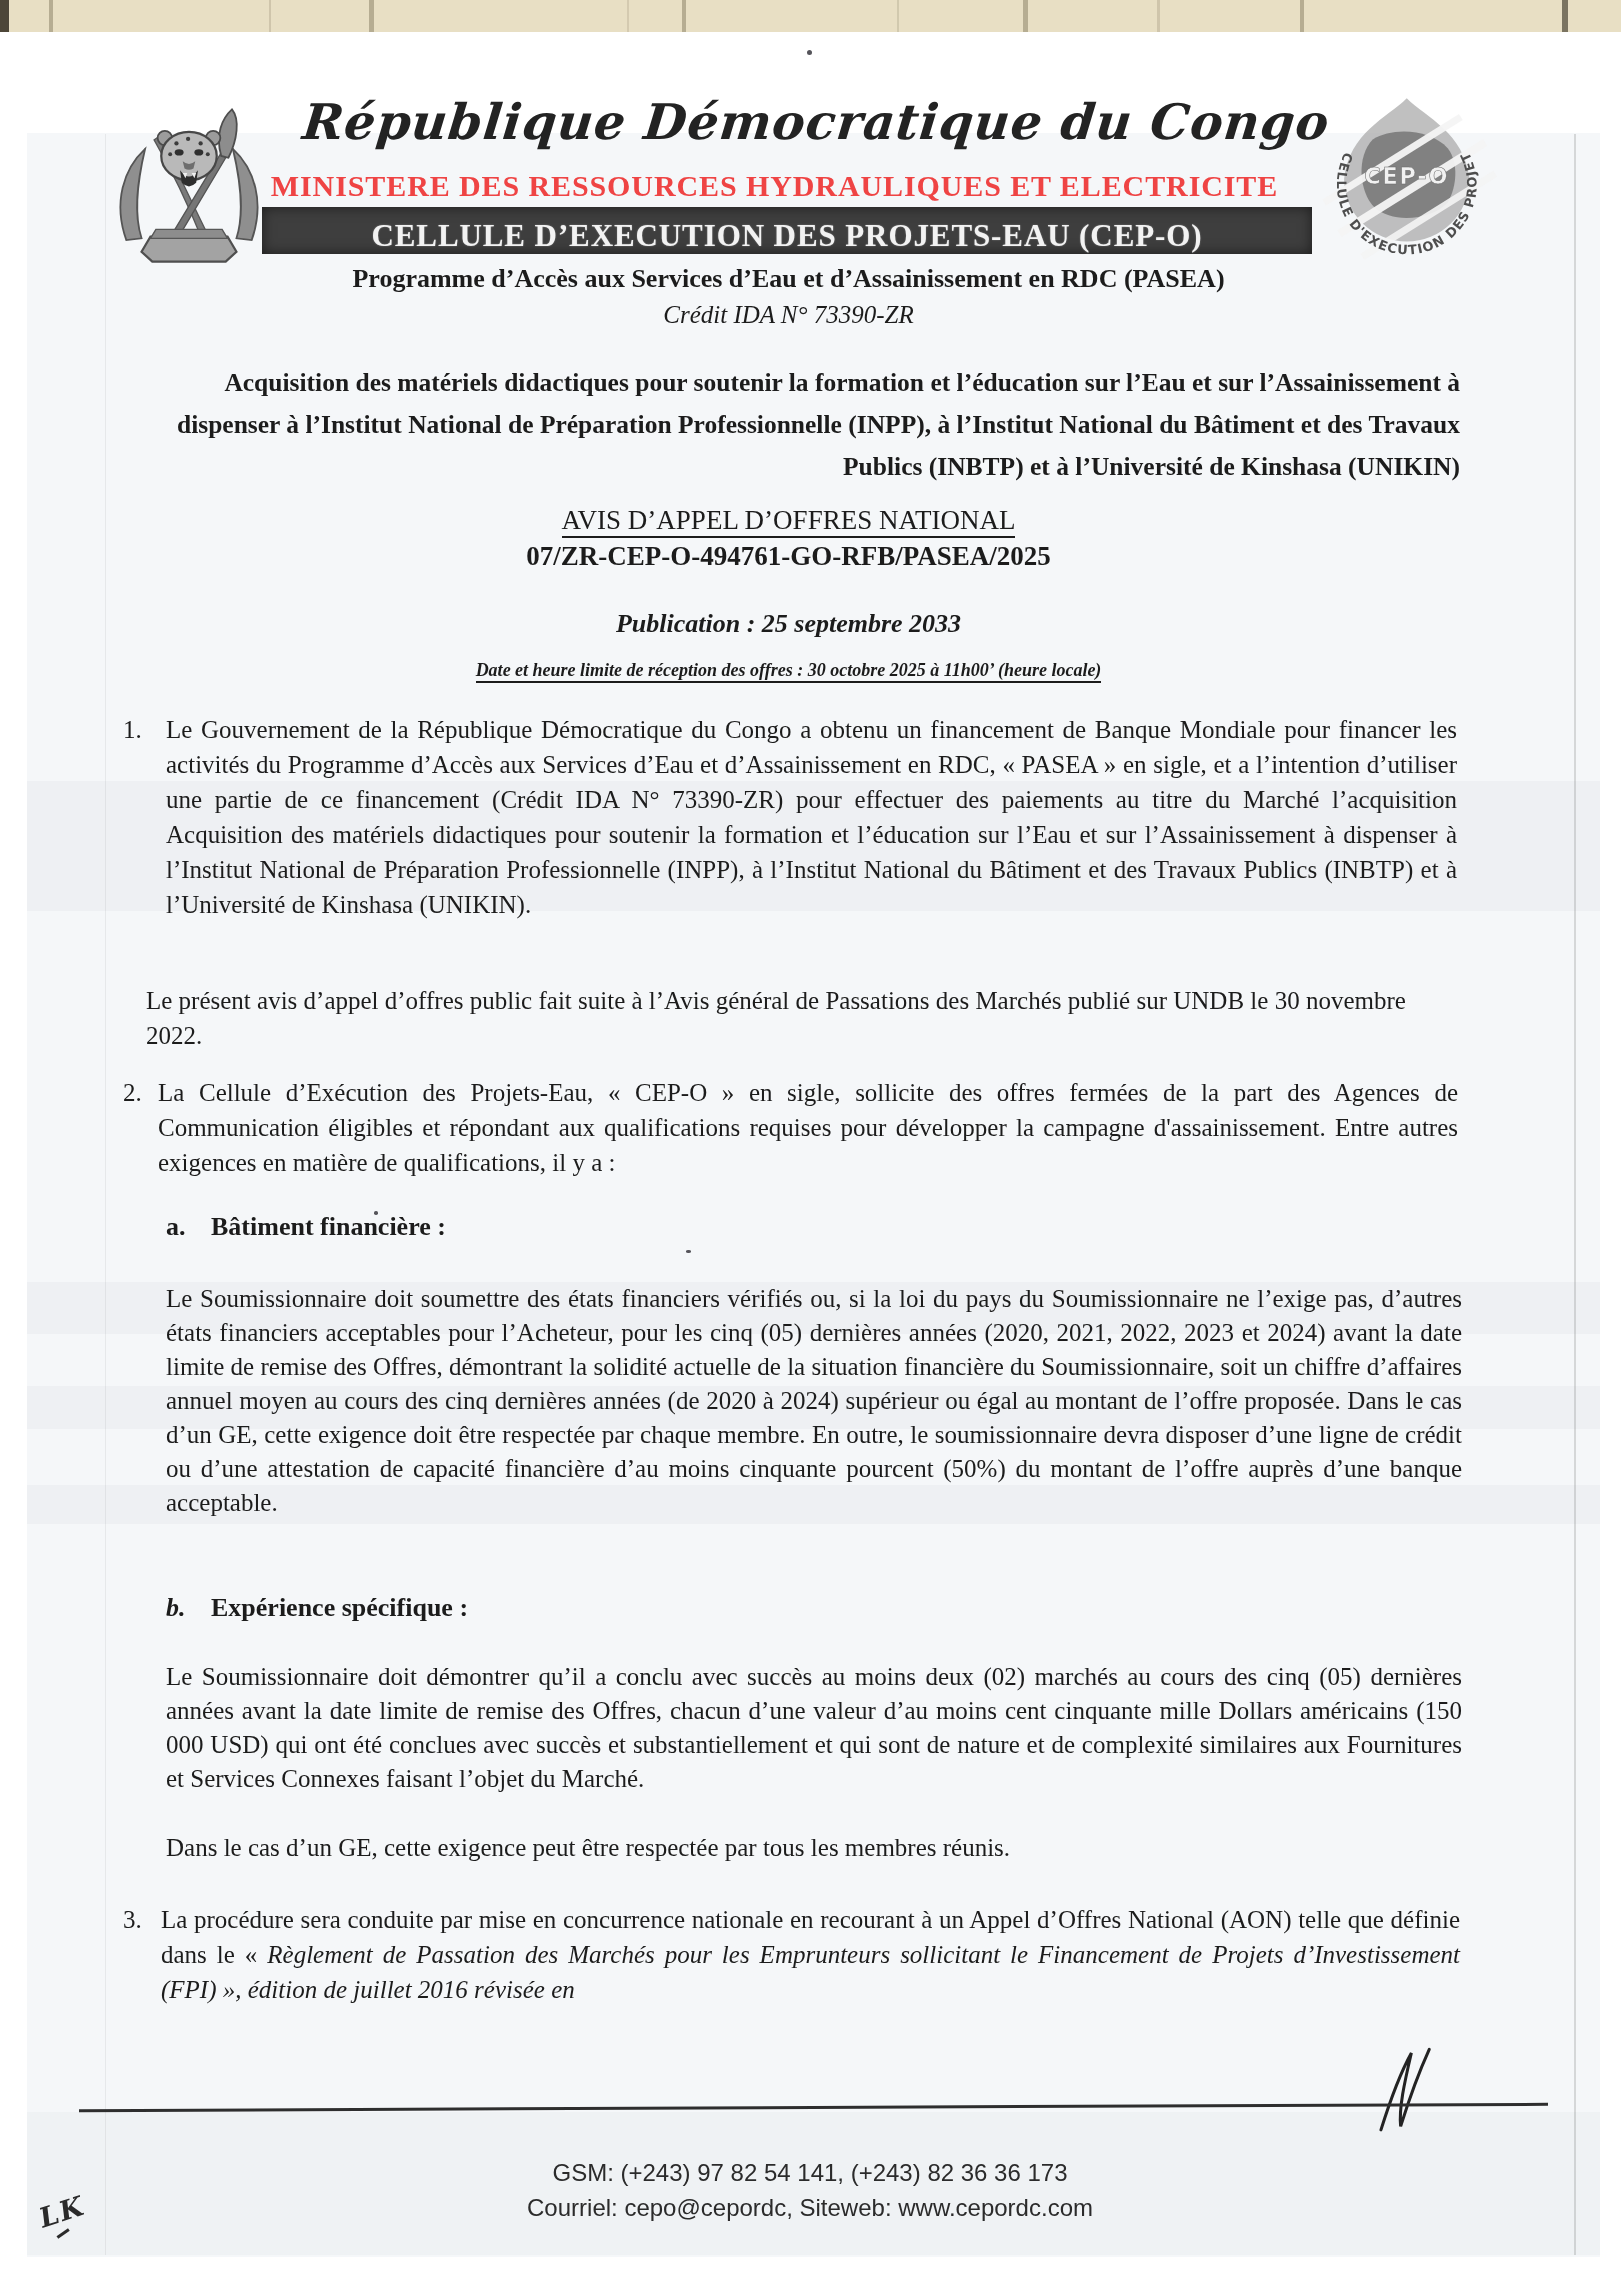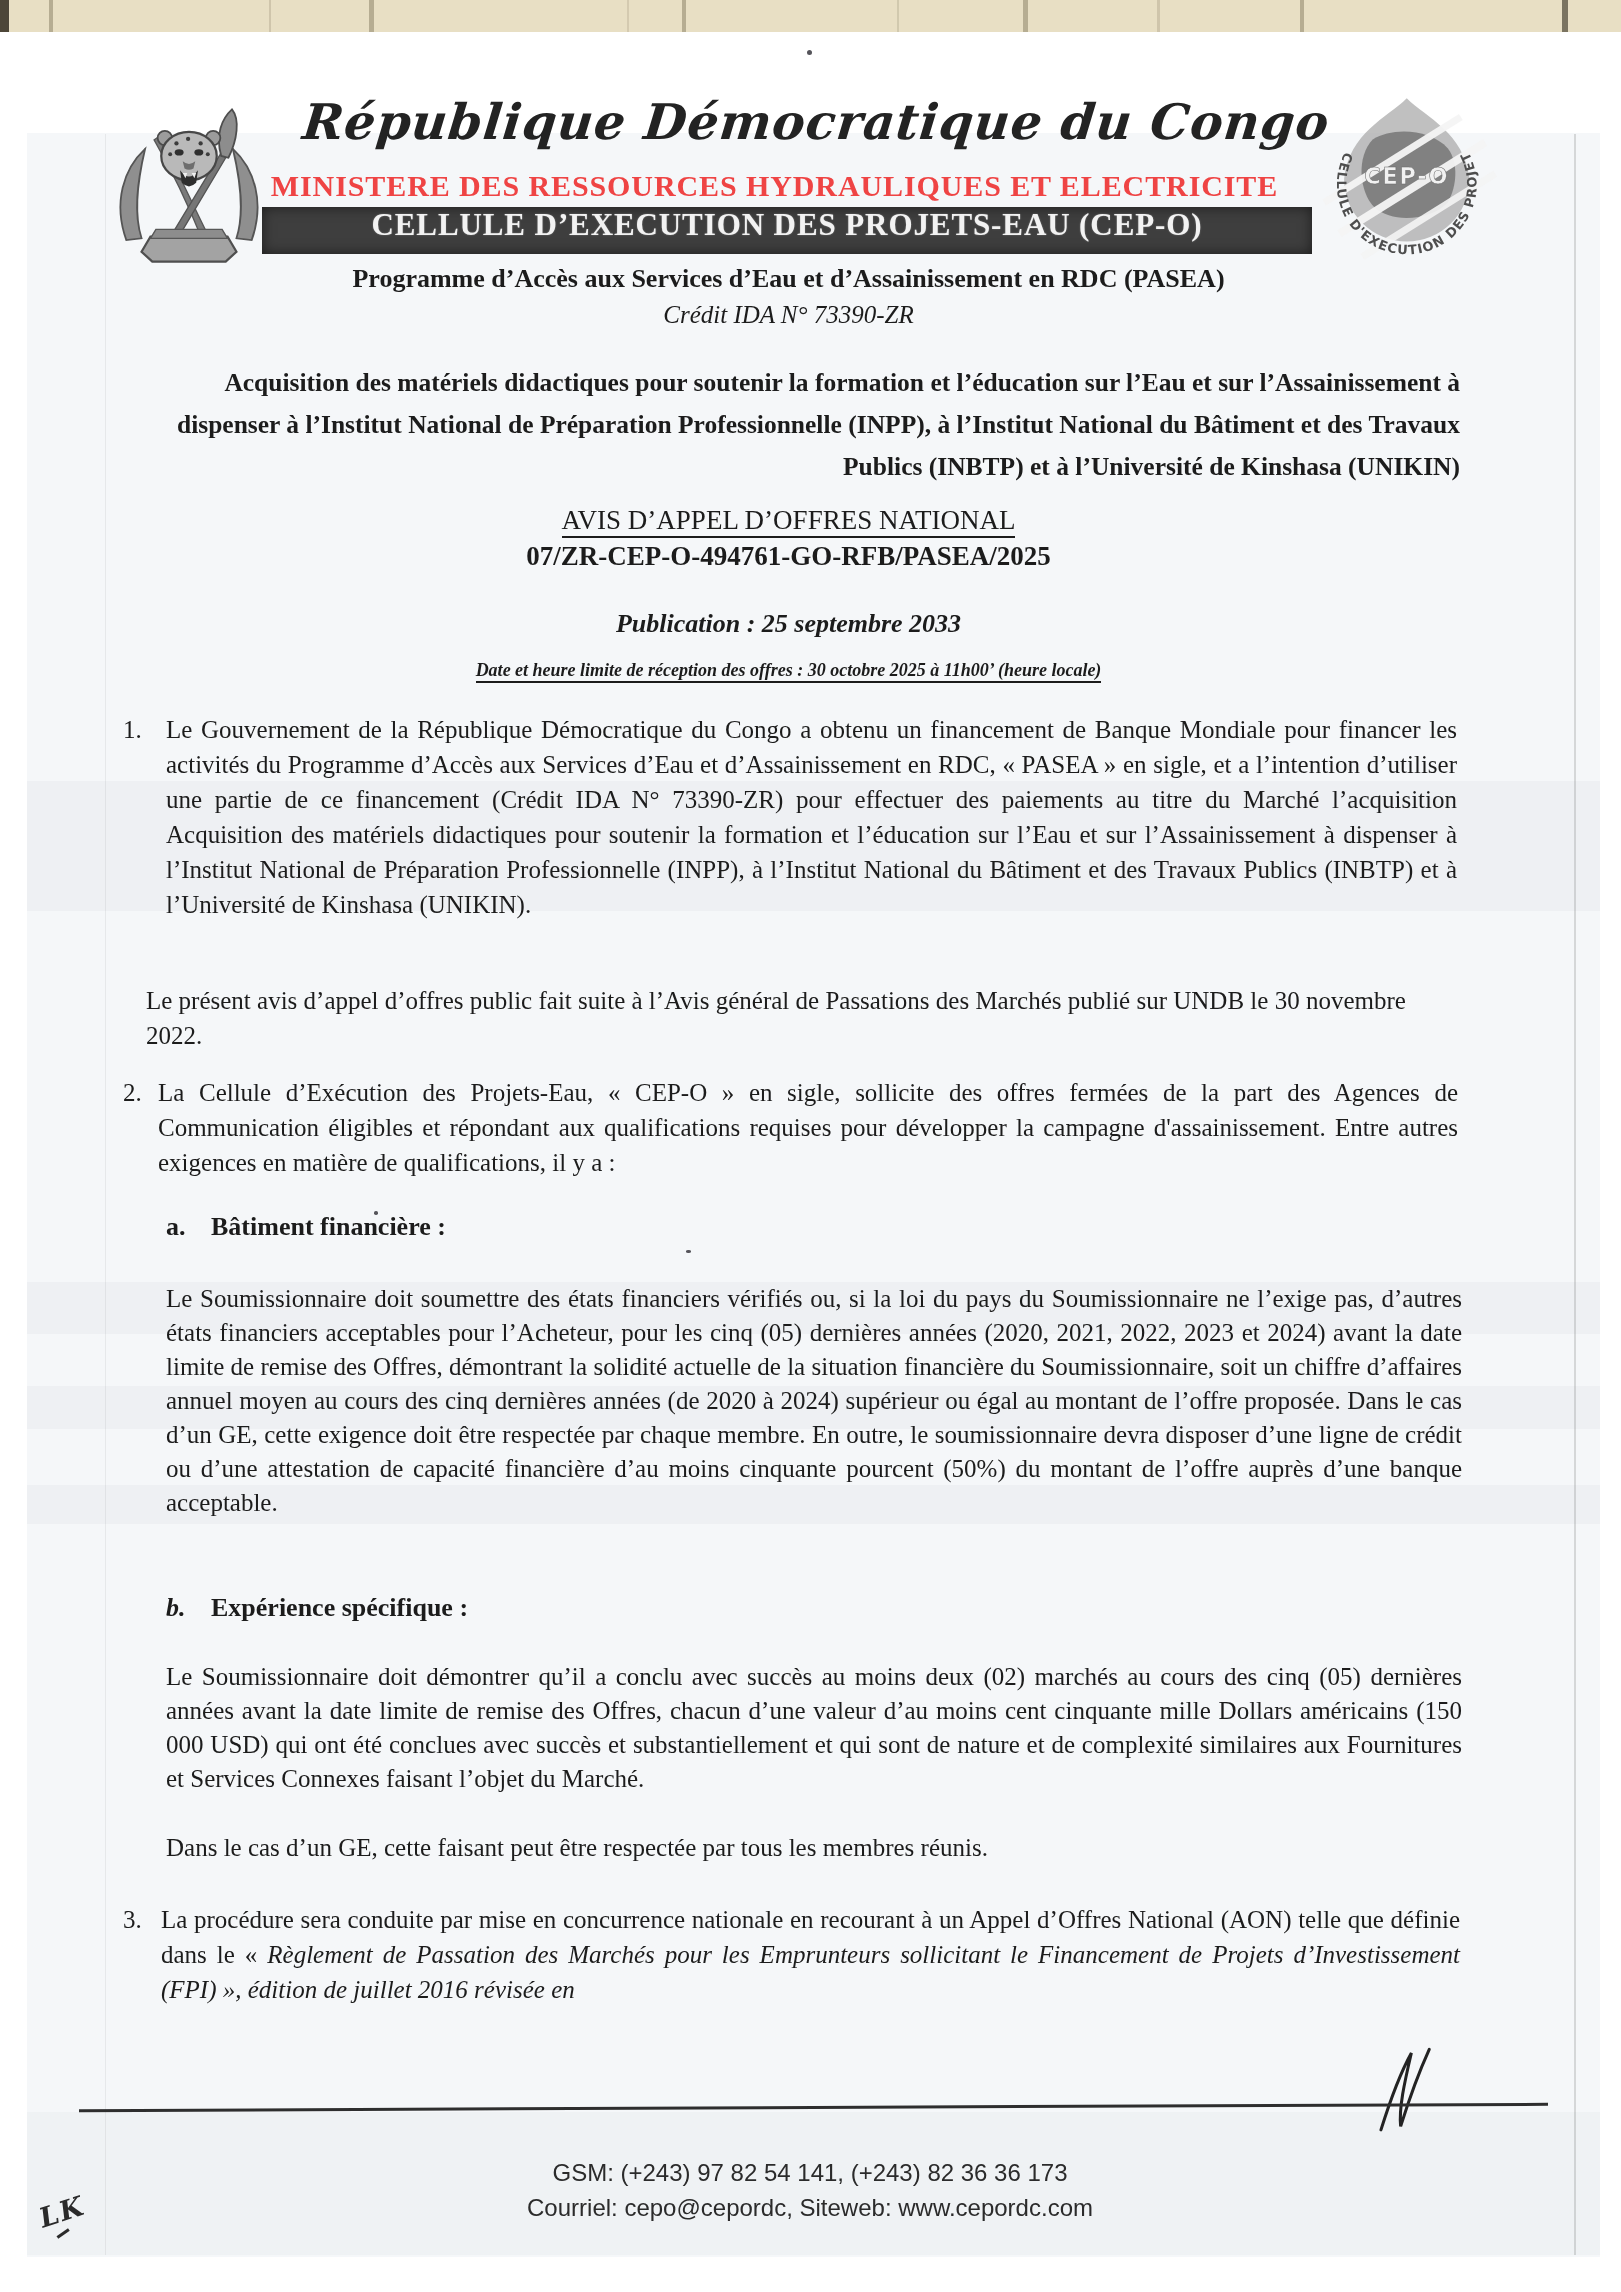--- a/index.html
+++ b/index.html
@@ -16,21 +16,21 @@
   .edge-fold{left:105px;top:134px;width:0.9px;height:2121px;background:rgba(0,0,0,.06);}
   .band{left:27px;width:1573px;background:rgba(110,120,135,.05);}
   .speck{background:#55545a;border-radius:50%;}
   
   .republic{left:303px;top:93px;width:896px;text-align:center;
             font-family:"DejaVu Serif",serif;font-style:italic;font-weight:700;
             font-size:49px;transform:skewX(-6deg);color:#232323;letter-spacing:0.9px;white-space:nowrap;}
   .ministry{left:215px;top:169px;width:1119px;text-align:center;font-weight:600;
             font-size:30px;letter-spacing:0.9px;color:#ef4444;white-space:nowrap;}
   .banner{left:262px;top:207px;width:1050px;height:47px;background:#3e3e3e;
-          box-shadow:inset 0 0 12.5px rgba(0,0,0,.55);display:flex;align-items:flex-start;justify-content:center;}
+          box-shadow:inset 0 0 12.5px rgba(0,0,0,.55);display:flex;align-items:flex-end;justify-content:center;}
   .banner span{color:#f2f2f2;font-weight:700;font-size:31px;letter-spacing:0.9px;white-space:nowrap;
                text-shadow:0 0 1.8px rgba(255,255,255,.35);}
   .center-col{left:90px;top:0;width:1397px;height:2293px;pointer-events:none;}
   .cline{position:absolute;left:0;width:100%;text-align:center;white-space:nowrap;}
   .program{top:264px;font-weight:700;font-size:26px;}
   .credit{top:301px;font-style:italic;font-size:25px;font-weight:400;}
   .subject{top:362px;left:27px;width:1343px;font-weight:700;font-size:25.5px;line-height:42px;
            text-align:center;white-space:normal;}
   .avis-title{top:505px;font-weight:400;font-size:27px;}
   .avis-title span{border-bottom:2.7px solid #1c1c1c;padding-bottom:0.9px;}
@@ -155,21 +155,21 @@
   <div class="abs num" style="left:123px;top:1075px;">2.</div>
   <div class="abs para" style="left:158px;top:1075px;width:1300px;">La Cellule d’Exécution des Projets-Eau, « CEP-O » en sigle, sollicite des offres fermées de la part des Agences de Communication éligibles et répondant aux qualifications requises pour développer la campagne d'assainissement. Entre autres exigences en matière de qualifications, il y a :</div>
 
   <div class="abs shead" style="left:166px;top:1212px;">a.</div>
   <div class="abs shead" style="left:211px;top:1212px;">Bâtiment financière :</div>
   <div class="abs para2" style="left:166px;top:1282px;width:1296px;">Le Soumissionnaire doit soumettre des états financiers vérifiés ou, si la loi du pays du Soumissionnaire ne l’exige pas, d’autres états financiers acceptables pour l’Acheteur, pour les cinq (05) dernières années (2020, 2021, 2022, 2023 et 2024) avant la date limite de remise des Offres, démontrant la solidité actuelle de la situation financière du Soumissionnaire, soit un chiffre d’affaires annuel moyen au cours des cinq dernières années (de 2020 à 2024) supérieur ou égal au montant de l’offre proposée. Dans le cas d’un GE, cette exigence doit être respectée par chaque membre. En outre, le soumissionnaire devra disposer d’une ligne de crédit ou d’une attestation de capacité financière d’au moins cinquante pourcent (50%) du montant de l’offre auprès d’une banque acceptable.</div>
 
   <div class="abs shead it" style="left:166px;top:1593px;">b.</div>
   <div class="abs shead" style="left:211px;top:1593px;">Expérience spécifique :</div>
   <div class="abs para2" style="left:166px;top:1660px;width:1296px;">Le Soumissionnaire doit démontrer qu’il a conclu avec succès au moins deux (02) marchés au cours des cinq (05) dernières années avant la date limite de remise des Offres, chacun d’une valeur d’au moins cent cinquante mille Dollars américains (150 000 USD) qui ont été conclues avec succès et substantiellement et qui sont de nature et de complexité similaires aux Fournitures et Services Connexes faisant l’objet du Marché.</div>
-  <div class="abs para2" style="left:166px;top:1831px;width:1296px;text-align:left;">Dans le cas d’un GE, cette faisant peut être respectée par tous les membres réunis.</div>
+  <div class="abs para2" style="left:166px;top:1831px;width:1296px;text-align:left;">Dans le cas d’un GE, cette exigence peut être respectée par tous les membres réunis.</div>
 
   <div class="abs num" style="left:123px;top:1902px;">3.</div>
   <div class="abs para" style="left:161px;top:1902px;width:1299px;"><span>La procédure sera conduite par mise en concurrence nationale en recourant à un Appel d’Offres National (AON) telle que définie dans le « </span><span class="it">Règlement de Passation des Marchés pour les Emprunteurs sollicitant le Financement de Projets d’Investissement (FPI) », édition de juillet 2016 révisée en</span></div>
 
   <div class="abs" style="left:1372px;top:2044px;width:85px;height:94px;">
     <svg width="85" height="94" viewBox="0 0 95 105">
       <path d="M10,96 C20,64 34,28 44,10 C36,44 30,72 32,92 C42,60 54,28 64,6" fill="none" stroke="#232323" stroke-width="3.4" stroke-linecap="round"></path>
     </svg>
   </div>
 

